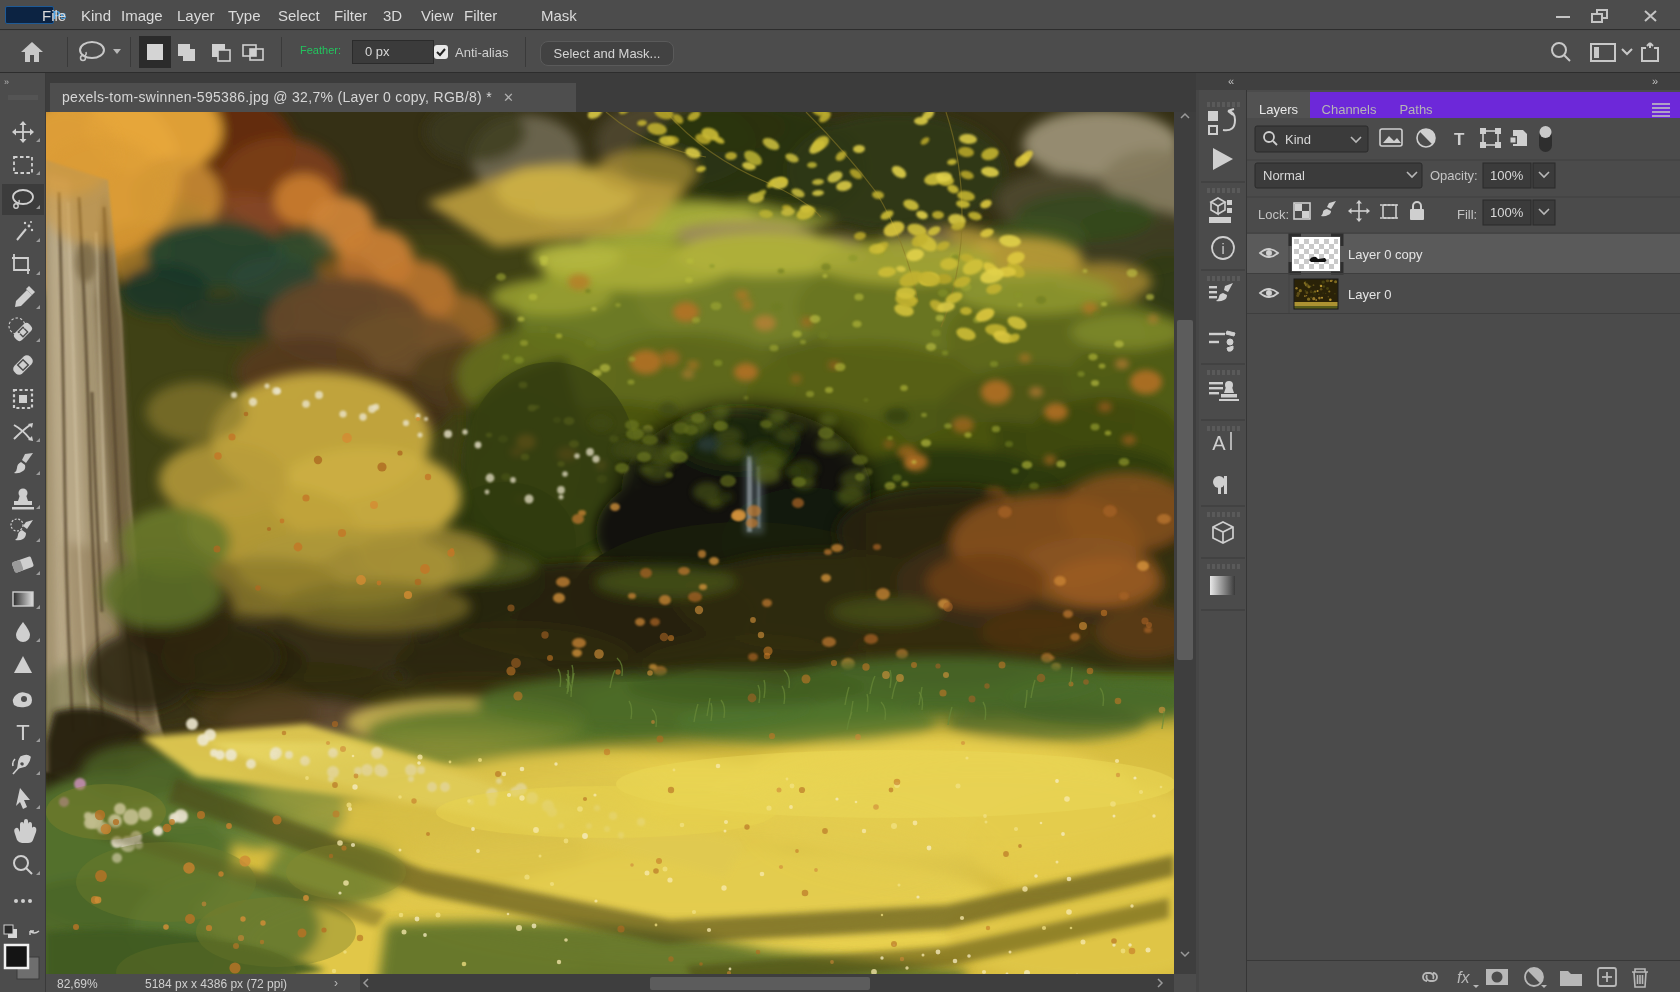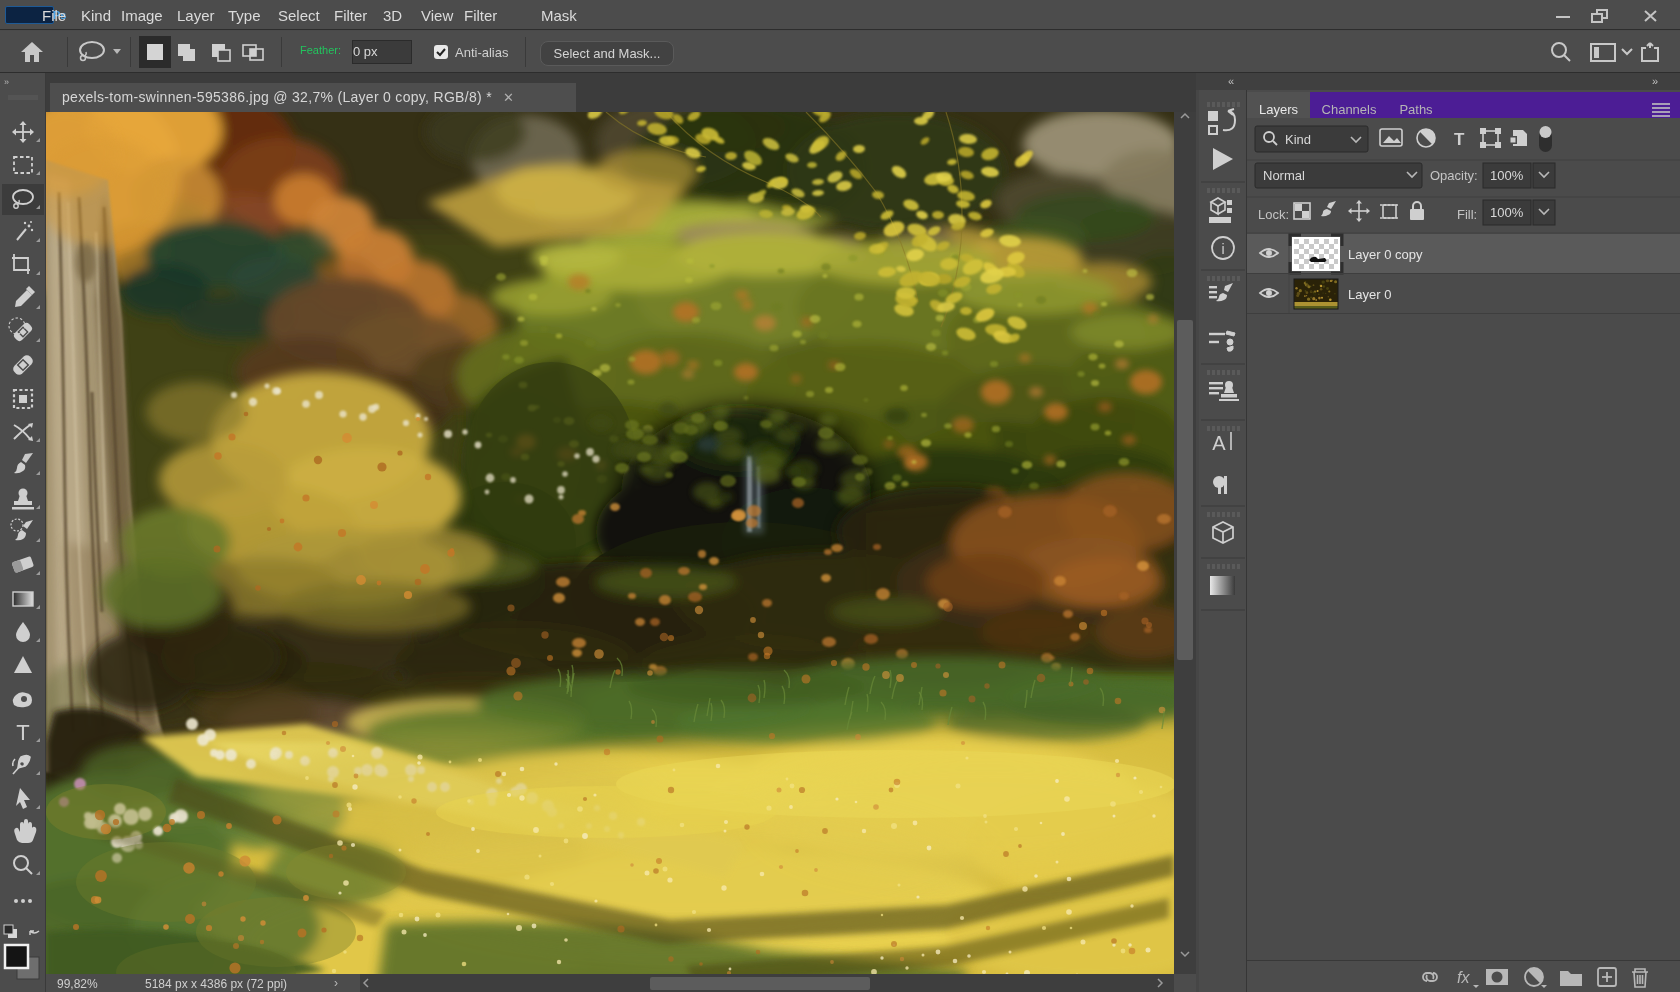--- a/index.html
+++ b/index.html
@@ -28,21 +28,21 @@
   #statusbar { position:absolute; left:46px; top:974px; width:1150px; height:18px;
     background:#4c4c4c; color:#cfcfcf; font-size:12px; }
   #hscroll { position:absolute; left:314px; top:0; width:814px; height:18px; background:#3e3e3e; }
   #rightcol { position:absolute; left:1196px; top:73px; width:484px; height:919px;
     background:#464646; }
   #panelhead { position:absolute; left:0; top:0; width:484px; height:17px; background:#404040; color:#c0c0c0;}
   #ministrip { position:absolute; left:3px; top:17px; width:48px; height:902px;
     background:#4b4b4b; border-right:1px solid #363636; }
   #layerspanel { position:absolute; left:51px; top:17px; width:433px; height:902px;
     background:#4b4b4b; }
-  .ptabs { position:absolute; left:0; top:2px; width:433px; height:36px; background:#4c1d95; }
+  .ptabs { position:absolute; left:0; top:2px; width:433px; height:36px; background:#6d28d9; }
   .ptab { position:absolute; top:0; height:36px; font-size:13px; color:#b5b5b5; line-height:36px; text-align:center; }
   .input { background:#3b3b3b; border:1px solid #2b2b2b; color:#d8d8d8; }
   svg text { font-family:"Liberation Sans", sans-serif; }
 </style>
 </head>
 <body>
 <div id="menubar">
   <div id="pslogo">Ps</div>
   <div class="menuitem" style="left:42px">File</div>
   <div class="menuitem" style="left:81px">Kind</div>
@@ -89,21 +89,21 @@
     <path d="M2 0 h13 v6 h-7 v7 h-6 z" fill="#d0d0d0"></path>
     <rect x="8" y="6" width="12" height="11" fill="none" stroke="#d0d0d0" stroke-width="1.6"></rect>
   </svg>
   <svg class="abs" style="left:242px;top:13px" width="24" height="18" viewBox="0 0 24 18">
     <rect x="1" y="1" width="13" height="11" fill="none" stroke="#d0d0d0" stroke-width="1.6"></rect>
     <rect x="8" y="5" width="13" height="11" fill="none" stroke="#d0d0d0" stroke-width="1.6"></rect>
     <rect x="8" y="5" width="6" height="7" fill="#d0d0d0"></rect>
   </svg>
   <div class="vsep" style="left:281px"></div>
   <div class="abs" style="left:300px;top:13px;font-size:11px;color:#22c55e">Feather:</div>
-  <div class="input abs" style="left:352px;top:9px;width:60px;height:24px;font-size:13px;line-height:22px;">0 px</div>
+  <div class="input abs" style="left:352px;top:9px;width:82px;height:24px;font-size:13px;line-height:22px;padding-left:12px">0 px</div>
 
   <div class="abs" style="left:434px;top:14px;width:14px;height:14px;background:#e8e8e8;border-radius:3px"></div>
   <svg class="abs" style="left:434px;top:14px" width="14" height="14" viewBox="0 0 14 14">
     <path d="M3 7 l3 3 l5 -6" stroke="#222" stroke-width="2" fill="none"></path>
   </svg>
   <div class="abs" style="left:455px;top:14px;font-size:13px;color:#cfcfcf">Anti-alias</div>
   <div class="vsep" style="left:525px"></div>
   <div class="abs" style="left:540px;top:10px;width:134px;height:25px;background:#424242;border:1px solid #5a5a5a;border-radius:8px;color:#d4d4d4;font-size:13px;text-align:center;line-height:23px">Select and Mask...</div>
 
   <svg class="abs" style="left:1550px;top:9px" width="120" height="24" viewBox="0 0 120 24">
@@ -1266,21 +1266,21 @@
 
 <div id="vscroll">
   <svg width="22" height="862" viewBox="0 0 22 862">
     <path d="M7 6 l4 -4 l4 4" stroke="#9a9a9a" stroke-width="1.5" fill="none"></path>
     <rect x="3" y="208" width="16" height="340" rx="2" fill="#5c5c5c"></rect>
     <path d="M7 840 l4 4 l4 -4" stroke="#9a9a9a" stroke-width="1.5" fill="none"></path>
   </svg>
 </div>
 
 <div id="statusbar">
-  <div class="abs" style="left:11px;top:3px">99,82%</div>
+  <div class="abs" style="left:11px;top:3px">82,69%</div>
   <div class="abs" style="left:99px;top:3px">5184 px x 4386 px (72 ppi)</div>
   <div class="abs" style="left:288px;top:2px;color:#b8b8b8">›</div>
   <div id="hscroll">
     <svg width="814" height="18" viewBox="0 0 814 18">
       <path d="M8 5 l-4 4 l4 4" stroke="#9a9a9a" stroke-width="1.5" fill="none"></path>
       <rect x="290" y="3" width="220" height="13" rx="2" fill="#5c5c5c"></rect>
       <path d="M798 5 l4 4 l-4 4" stroke="#9a9a9a" stroke-width="1.5" fill="none"></path>
     </svg>
   </div>
 </div>

